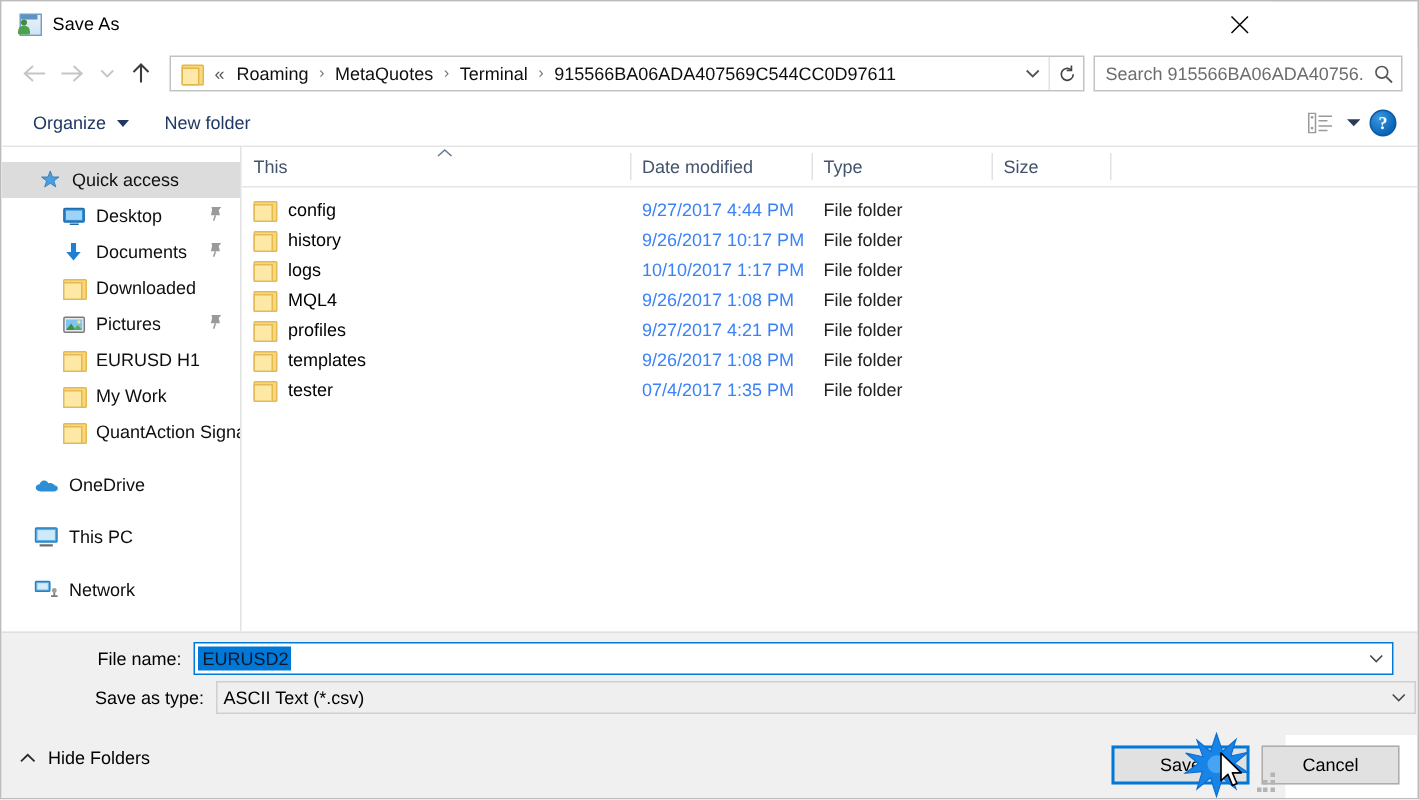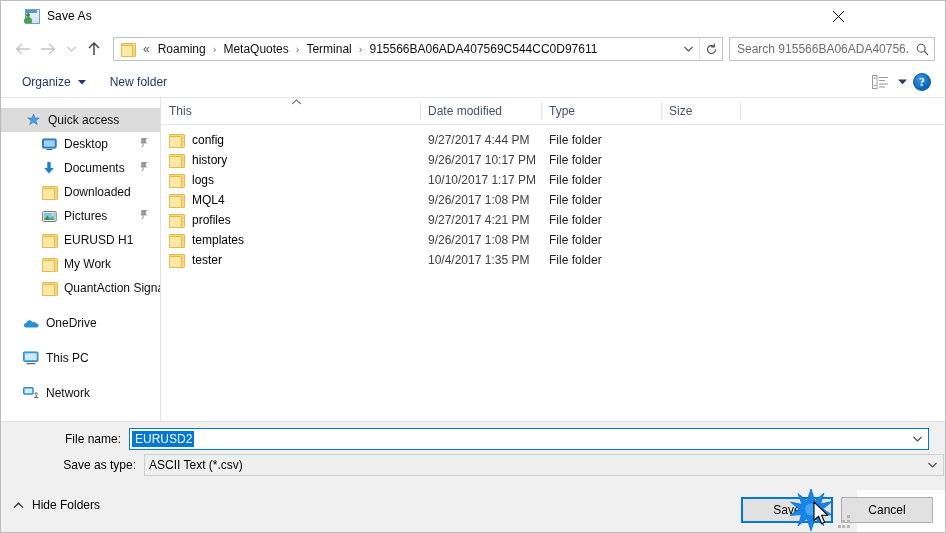--- a/index.html
+++ b/index.html
@@ -14,21 +14,21 @@
     position: relative;
     width: 946px; height: 533px;
     box-sizing: border-box;
     border: 1px solid #bcbcbc;
     background: #ffffff;
     overflow: hidden;
   }
 
   
   .titlebar {
-    position: absolute; left: 12px; top: 0;
+    position: absolute; left: 0; top: 0;
     width: 848px; height: 30px;
     background: #ffffff;
     display: flex; align-items: center;
   }
   .title-icon {
     width: 16px; height: 16px; margin-left: 10px; margin-right: 8px;
     position: relative; flex: none;
   }
   .title-icon .sheet {
     position: absolute; left: 2px; top: 1px; width: 13px; height: 13px;
@@ -236,21 +236,21 @@
     position: absolute; left: 130px; top: 1px;
   }
   .row {
     height: 20px; display: flex; align-items: center;
     position: relative; font-size: 12px; color: #000000;
   }
   .row .cell-name {
     position: absolute; left: 8px; display: flex; align-items: center;
   }
   .row .cell-name .folder-ico { margin-right: 8px; }
-  .row .cell-date { position: absolute; left: 267px; color: #404040; }
+  .row .cell-date { position: absolute; left: 267px; color: #3b82f6; }
   .row .cell-type { position: absolute; left: 388px; color: #222; }
   .row .cell-size { position: absolute; left: 508px; color: #222; }
   .rows-wrap { padding-top: 5px; }
 
   
   .formarea {
     position: absolute; left: 0; top: 420px;
     width: 944px; height: 68px;
     background: #f0f0f0;
     border-top: 1px solid #dfdfdf;
@@ -273,21 +273,21 @@
   .combo.filename {
     border: 1px solid #0078d7; background: #ffffff;
   }
   .combo.filetype {
     border: 1px solid #cfcfcf; background: #efefef;
   }
   .combo .val {
     font-size: 12px; padding-left: 4px; color: #000;
   }
   .combo.filename .val {
-    background: #0078d7; color: #ffffff; padding: 1px 2px 1px 3px;
+    background: #0078d7; color: #0f172a; padding: 1px 2px 1px 3px;
     margin-left: 2px;
   }
   .combo .arrow {
     position: absolute; right: 0; top: 0; width: 22px; height: 20px;
     display: flex; align-items: center; justify-content: center;
   }
 
   
   .footer {
     position: absolute; left: 0; top: 488px;
@@ -668,21 +668,21 @@
           <span class="cell-size"></span>
         </div>
         <div class="row">
           <span class="cell-name">
             <span class="folder-ico">
                 <span class="tab"></span>
                 <span class="front"></span>
               </span>
             <span>tester</span>
           </span>
-          <span class="cell-date">10/4/2017 1:35 PM</span>
+          <span class="cell-date">07/4/2017 1:35 PM</span>
           <span class="cell-type">File folder</span>
           <span class="cell-size"></span>
         </div>
       </div>
     </div>
   </div>
 
   <div class="formarea">
     <div class="form-row r1">
       <div class="form-label">File name:</div>

